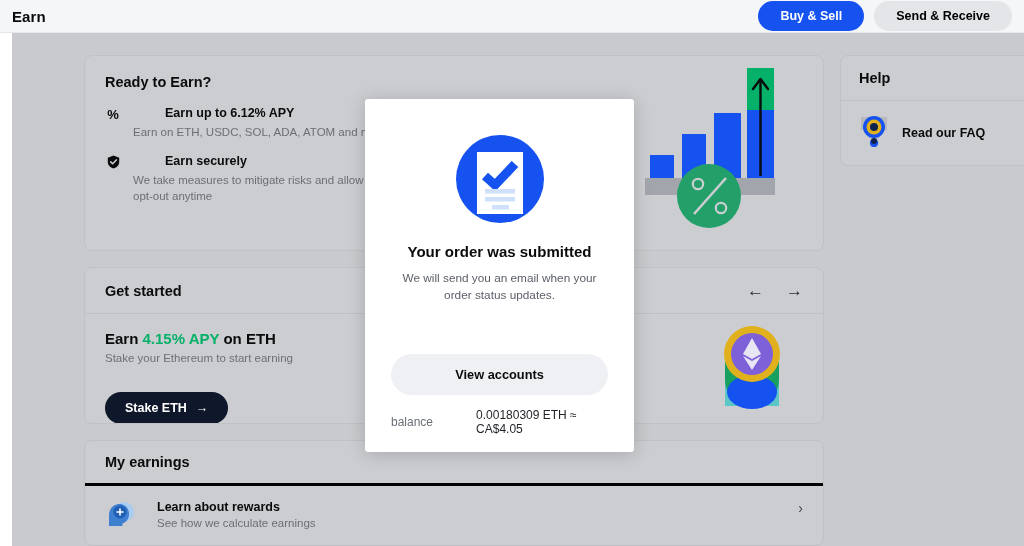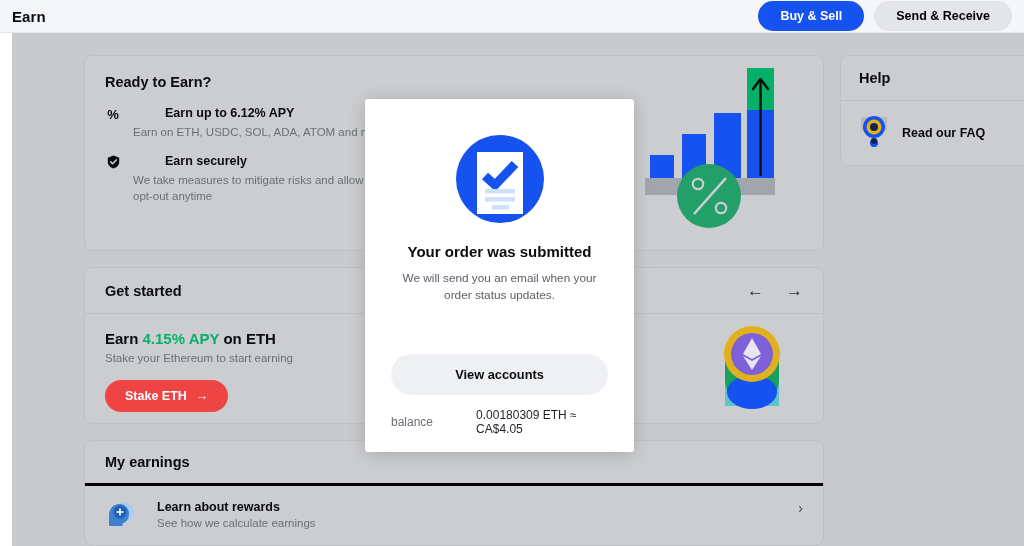--- a/index.html
+++ b/index.html
@@ -91,21 +91,21 @@
   .navs { display: flex; gap: 22px; }
   .nav-arrow {
     font-size: 17px; color: #2a2c30; cursor: pointer;
     line-height: 1; user-select: none;
   }
   .gs-body { position: relative; height: 112px; padding: 16px 20px; }
   .gs-title { font-size: 15px; font-weight: 700; color: #0a0b0d; }
   .apy-green { color: #05b169; }
   .gs-sub { font-size: 11.5px; color: #6b6f76; margin-top: 5px; }
   .stake-btn {
-    margin-top: 16px; background: #ef4444; color: #fff;
+    margin-top: 28px; background: #0f172a; color: #fff;
     font-size: 12.5px; font-weight: 700;
     border: none; border-radius: 999px; padding: 9px 20px;
     cursor: pointer; display: inline-flex; align-items: center; gap: 9px;
   }
   .eth-art { position: absolute; right: 38px; top: 4px; width: 66px; height: 92px; }
 
   
   .me-head { height: 45px; display: flex; align-items: center; padding: 0 20px; border-bottom: 3px solid #000000; }
   .me-row { display: flex; align-items: flex-start; gap: 22px; padding: 14px 20px; cursor: pointer; }
   .me-txt { flex: 1; }

